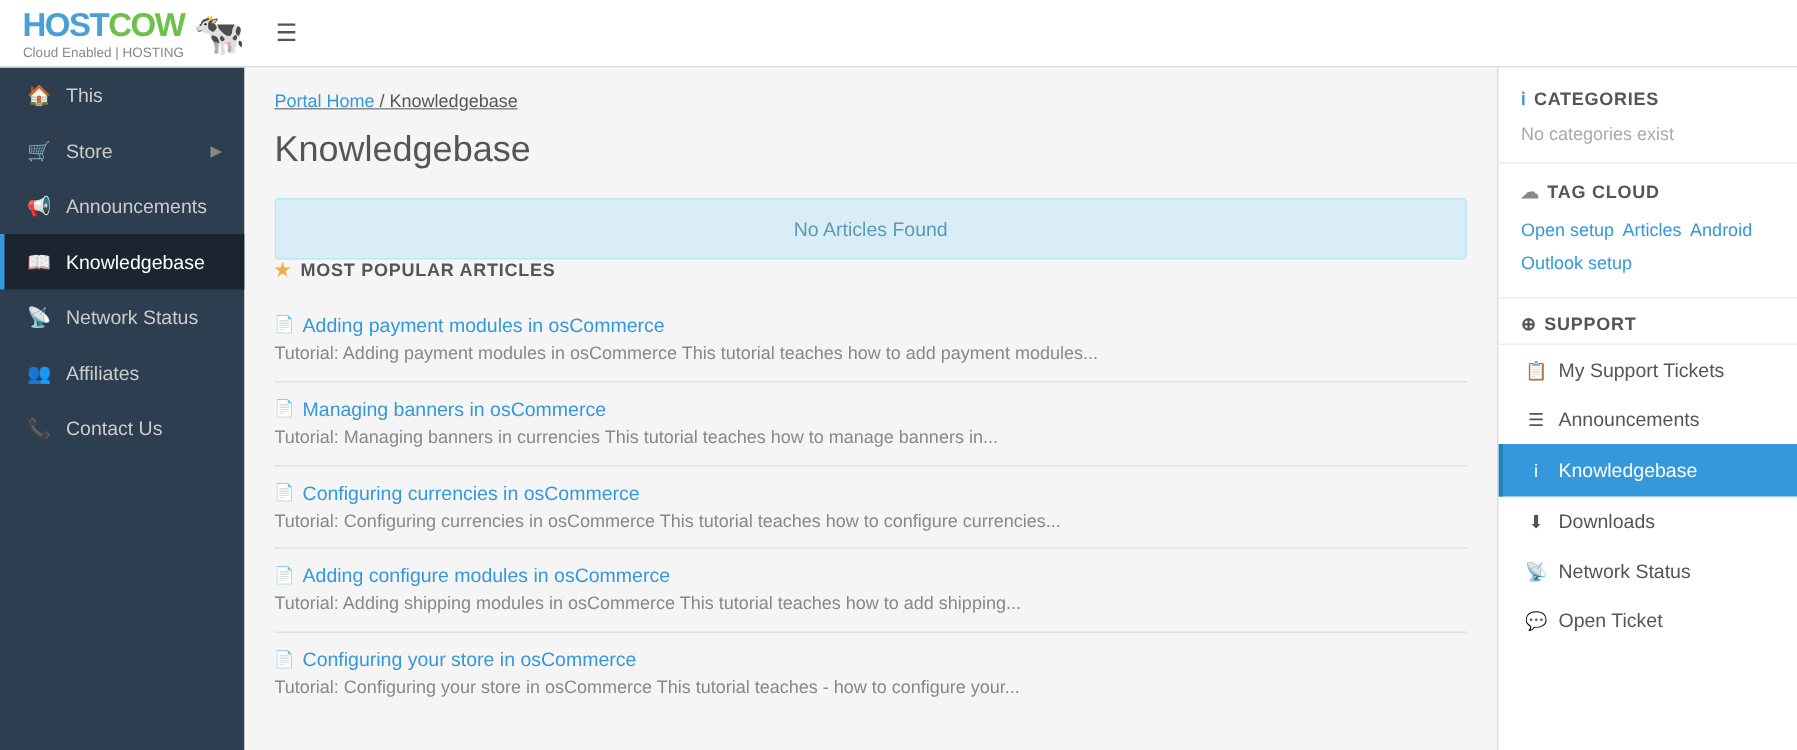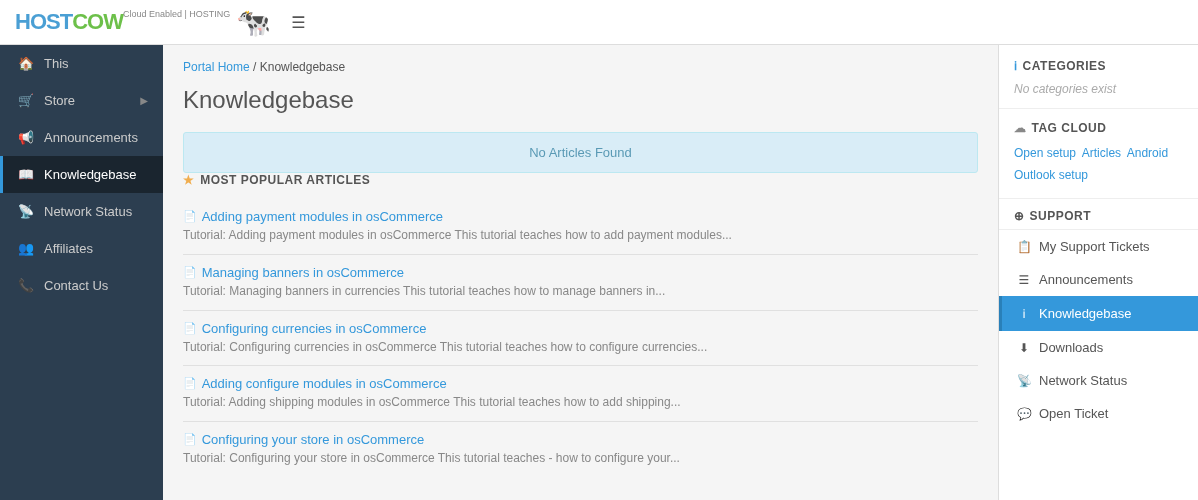--- a/index.html
+++ b/index.html
@@ -1,21 +1,21 @@
 <!DOCTYPE html>
 <html><head>
   <meta charset="utf-8">
   <style>
     * { margin: 0; padding: 0; box-sizing: border-box; }
     body { font-family: 'Segoe UI', Arial, sans-serif; font-size: 13px; background: #f0f0f0; display: flex; flex-direction: column; height: 500px; overflow: hidden; }
 
     
     .topbar { background: #fff; height: 45px; display: flex; align-items: center; padding: 0 15px; border-bottom: 1px solid #ddd; flex-shrink: 0; }
     .logo-area { display: flex; align-items: center; gap: 6px; }
-    .logo-text { display: flex; flex-direction: row; }
+    .logo-text { display: flex; flex-direction: column; }
     .logo-hostcow { font-size: 22px; font-weight: 900; color: #2a7fc1; letter-spacing: -1px; }
     .logo-hostcow span { color: #5ab04a; }
     .logo-sub { font-size: 9px; color: #888; text-align: center; }
     .logo-cow { font-size: 28px; }
     .hamburger { margin-left: 20px; color: #555; cursor: pointer; font-size: 16px; }
 
     
     .main-layout { display: flex; flex: 1; overflow: hidden; }
 
     
@@ -24,21 +24,21 @@
     .sidebar-item.active { background: #1a252f; color: #fff; border-left-color: #3498db; }
     .sidebar-item .icon { font-size: 13px; width: 16px; text-align: center; }
     .sidebar-item .label { font-size: 13px; flex: 1; }
     .sidebar-item .arrow { font-size: 10px; color: #888; }
 
     
     .content-area { flex: 1; overflow-y: auto; padding: 0; background: #f5f5f5; display: flex; }
     .content-main { flex: 1; padding: 15px 20px; }
 
     
-    .breadcrumb { font-size: 12px; color: #888; margin-bottom: 12px; }
+    .breadcrumb { font-size: 12px; color: #888; margin-bottom: 12px; text-decoration: underline; }
     .breadcrumb a { color: #3498db; text-decoration: none; }
     .breadcrumb span { color: #555; }
 
     
     .page-title { font-size: 24px; font-weight: 300; color: #555; margin-bottom: 18px; }
 
     
     .no-articles-banner { background: #d9edf7; border: 1px solid #bce8f1; color: #5a9ab5; padding: 12px 15px; text-align: center; border-radius: 3px; font-size: 13px; }
 
     
@@ -50,21 +50,21 @@
     .article-item:last-child { border-bottom: none; }
     .article-title { color: #3498db; font-size: 13px; cursor: pointer; display: flex; align-items: center; gap: 5px; margin-bottom: 3px; }
     .article-icon { color: #3498db; font-size: 11px; }
     .article-desc { font-size: 12px; color: #888; line-height: 1.4; }
 
     
     .right-sidebar { width: 200px; background: #fff; border-left: 1px solid #ddd; flex-shrink: 0; overflow-y: auto; padding: 0; }
     .right-section { padding: 12px 15px; border-bottom: 1px solid #eee; }
     .right-section-title { font-size: 12px; font-weight: 700; color: #555; text-transform: uppercase; letter-spacing: 0.5px; display: flex; align-items: center; gap: 5px; margin-bottom: 8px; }
     .right-section-title .icon { color: #888; font-size: 12px; }
-    .no-categories { font-size: 12px; color: #aaa; font-style: italic; }
+    .no-categories { font-size: 12px; color: #aaa; }
 
     
     .tag-cloud { font-size: 12px; color: #888; line-height: 1.8; }
     .tag-cloud a { color: #3498db; text-decoration: none; margin-right: 3px; }
 
     
     .support-item { display: flex; align-items: center; gap: 8px; padding: 9px 15px; font-size: 13px; color: #555; cursor: pointer; border-left: 3px solid transparent; }
     .support-item.active { background: #3498db; color: #fff; border-left-color: #2980b9; }
     .support-item .icon { font-size: 12px; width: 14px; text-align: center; }
     .support-section-header { padding: 10px 15px 6px; font-size: 12px; font-weight: 700; color: #555; text-transform: uppercase; letter-spacing: 0.5px; display: flex; align-items: center; gap: 5px; border-bottom: 1px solid #eee; }

